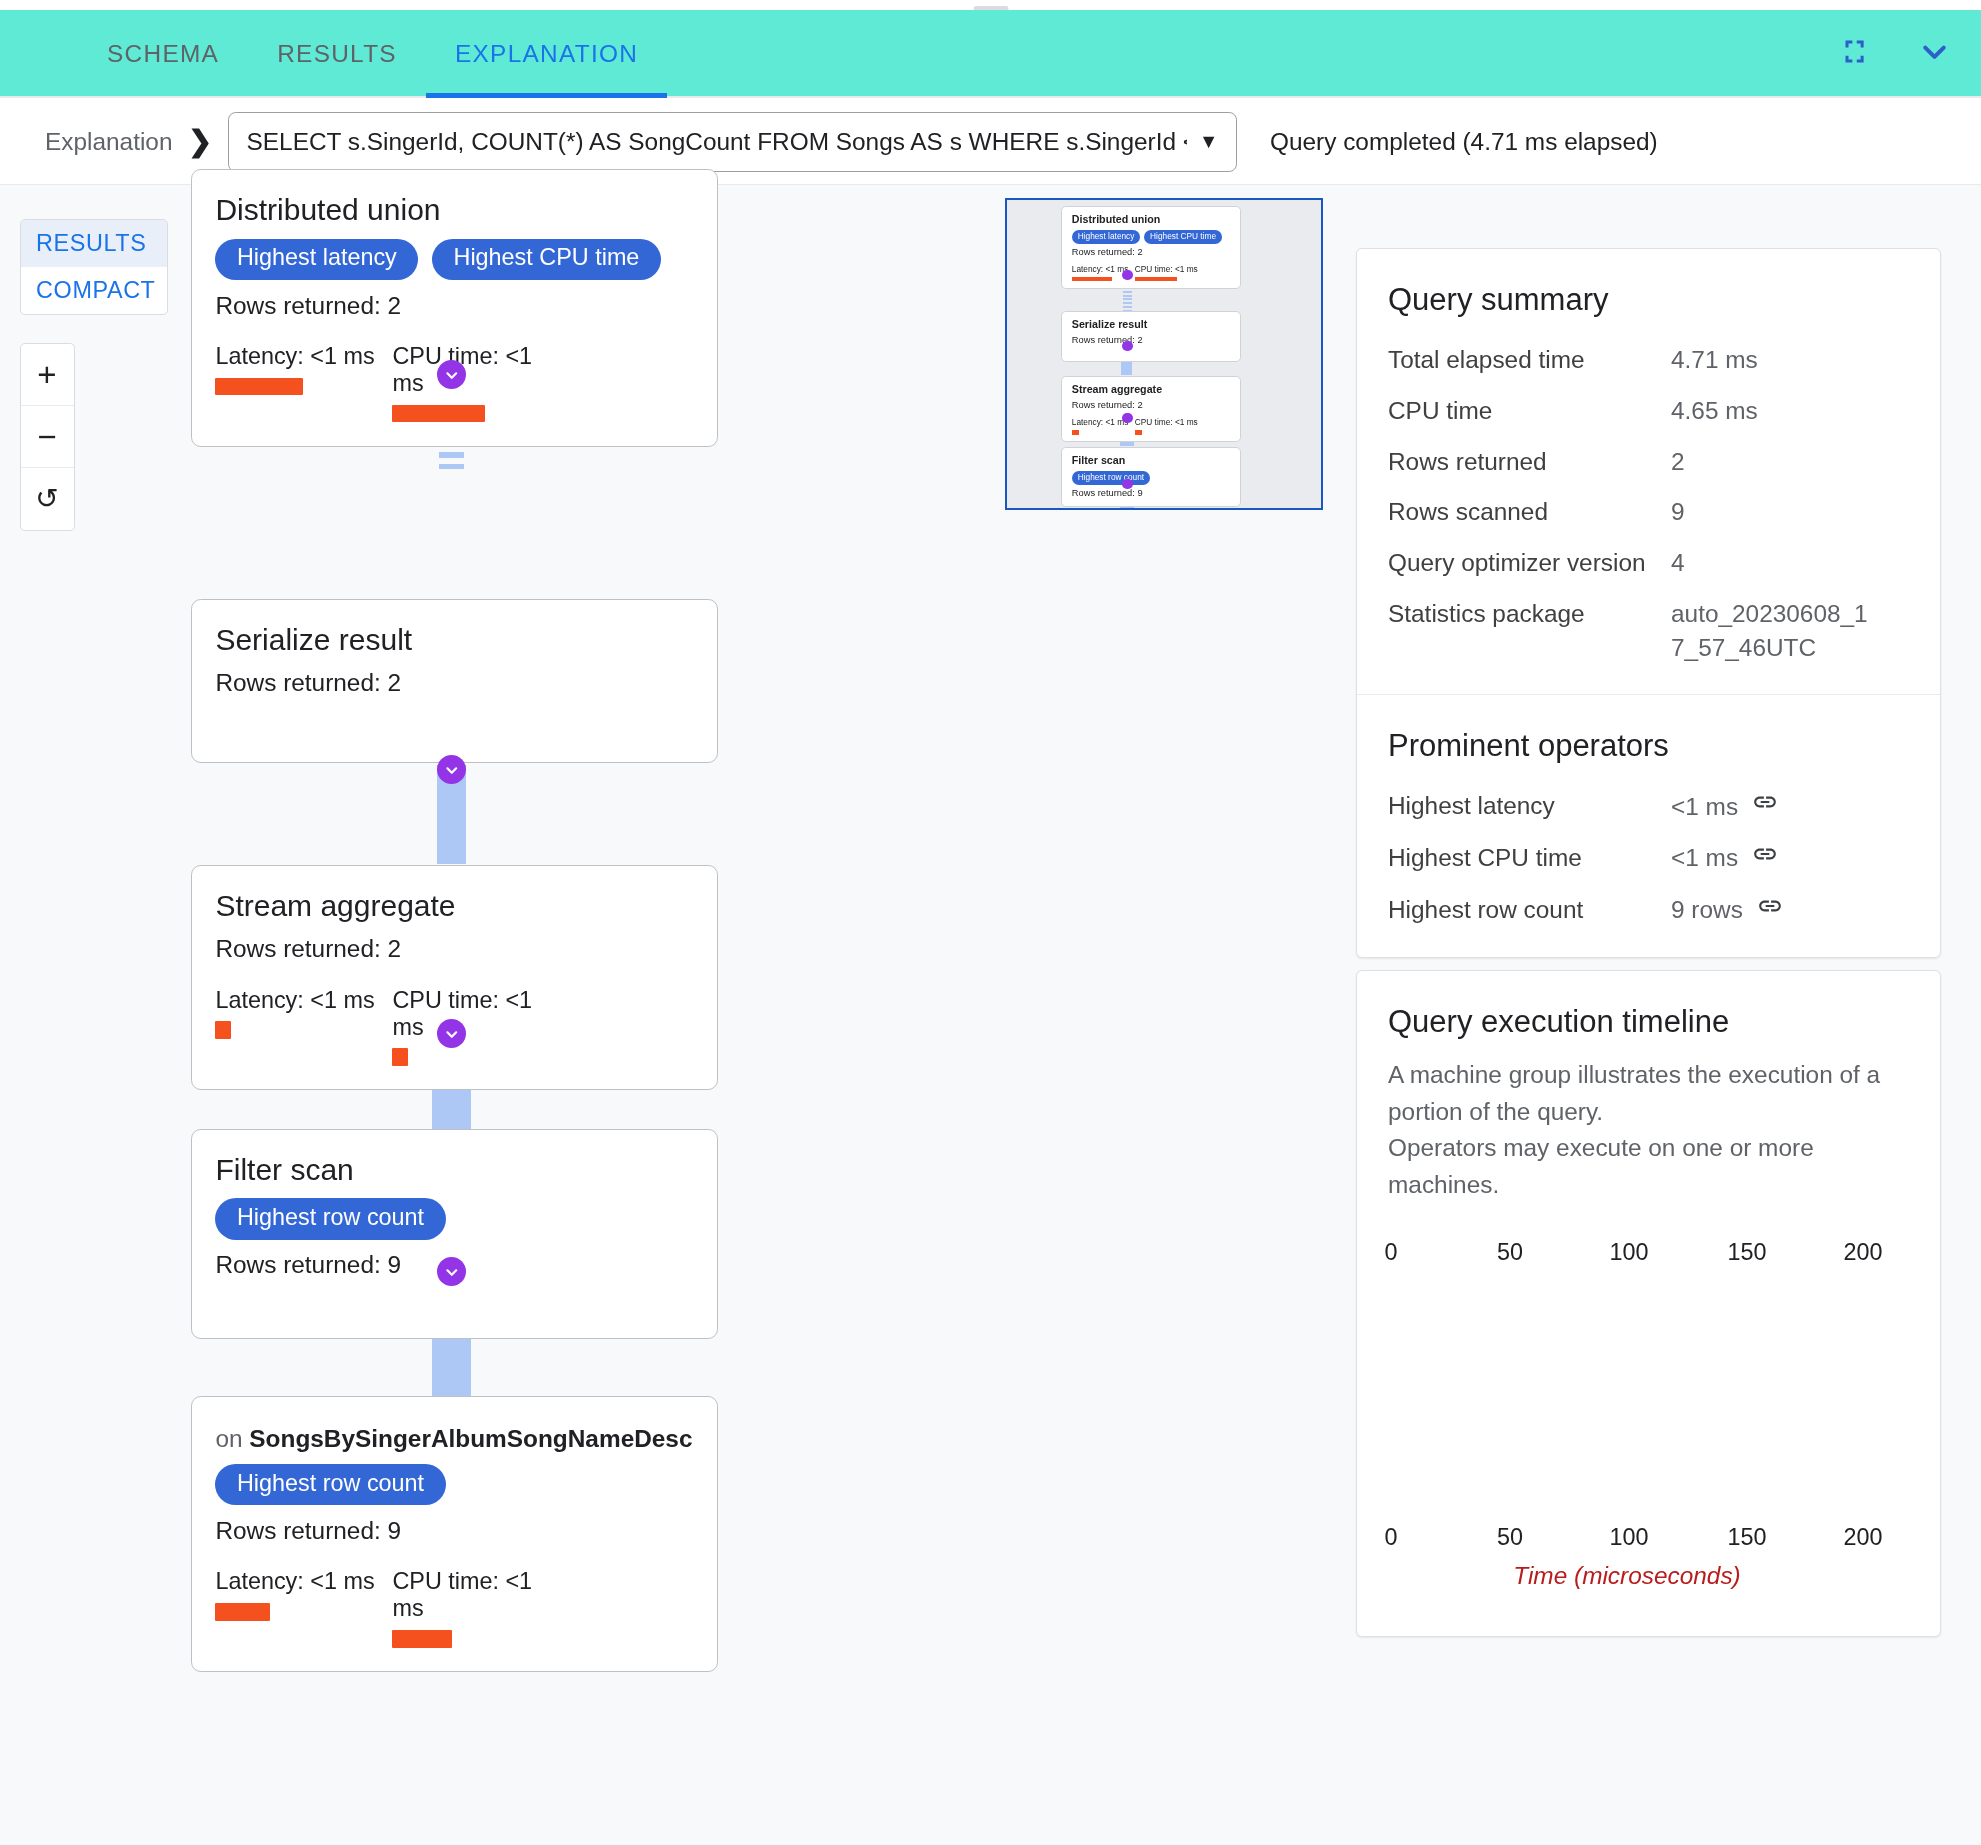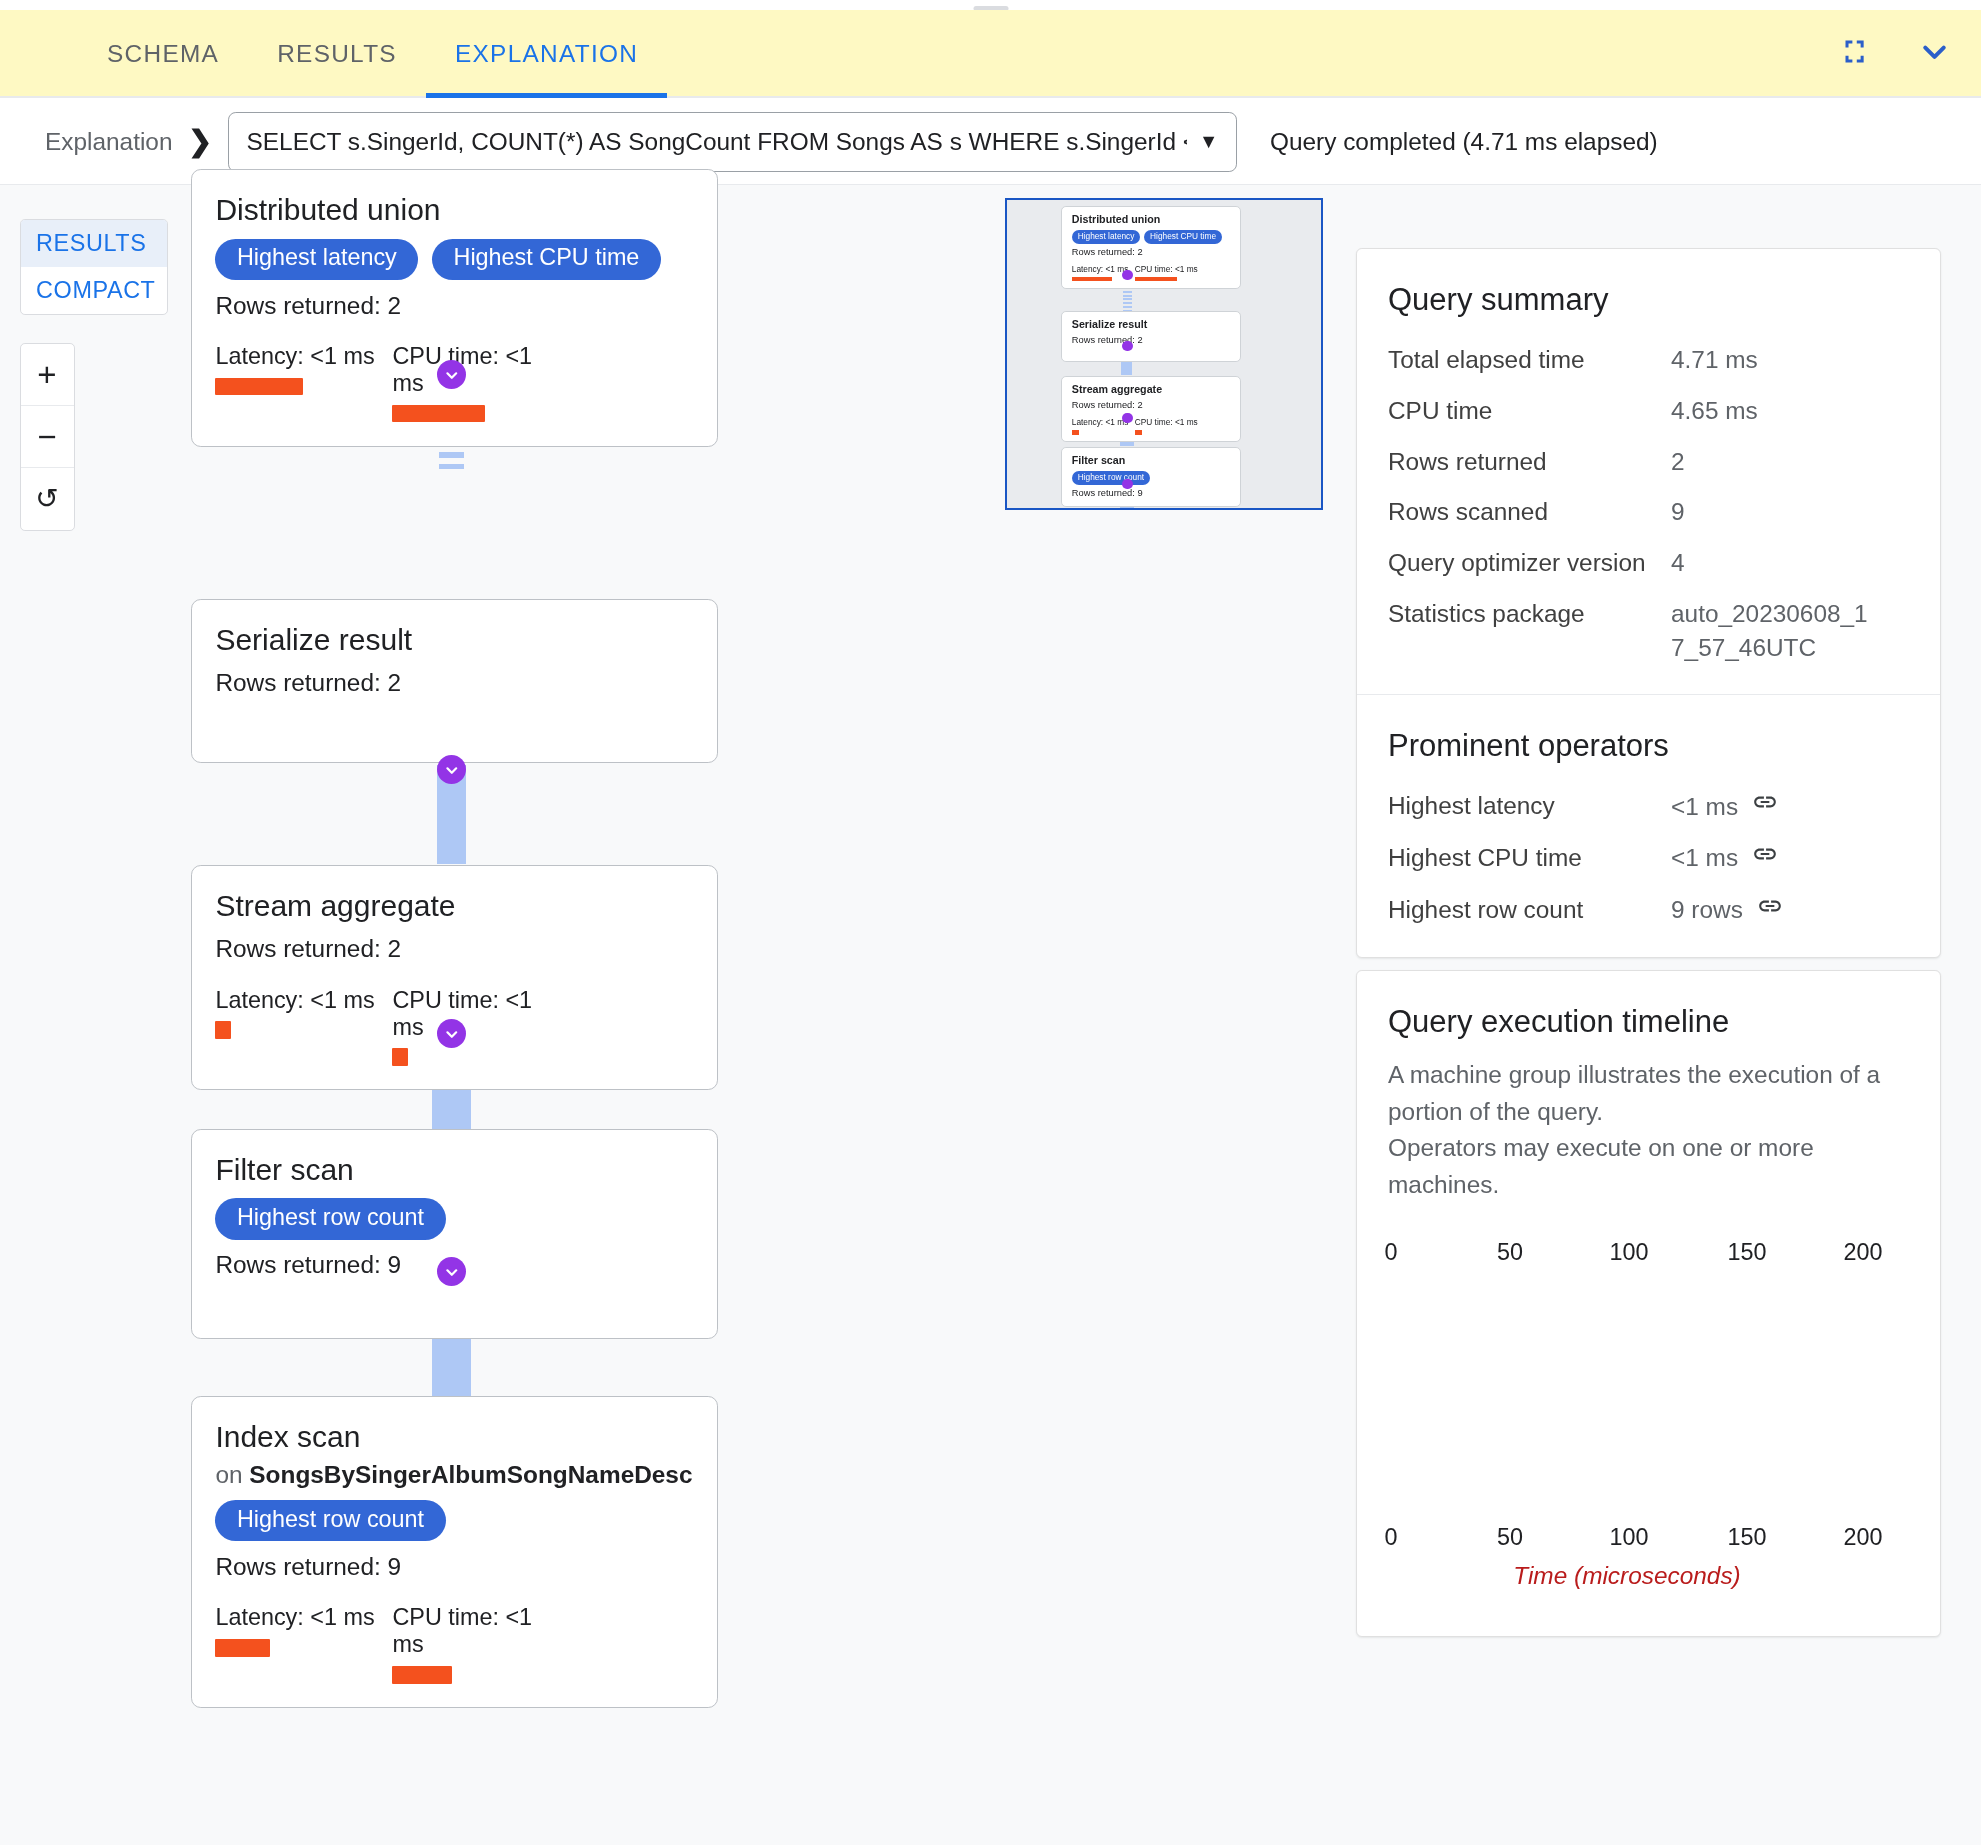--- a/index.html
+++ b/index.html
@@ -19,21 +19,21 @@
     background: #ffffff;
   }
   .drag-handle {
     position: absolute; top: 5.9px; left: 50%; transform: translateX(-50%);
     width: 35px; height: 4.9px; border-radius: 2.9px; background: #dadce0;
   }
 
   
   .tabbar {
     position: absolute; top: 9.8px; left: 0; width: 1982px; height: 88px;
-    background: #fef9c3;
+    background: #5eead4;
     border-bottom: 2px solid #e8eaed;
   }
   .tabs { position: absolute; left: 78px; top: 0; display: flex; height: 88px; }
   .tab {
     display: flex; align-items: center; justify-content: center;
     padding: 0 29px; height: 88px;
     font-size: 24.4px; letter-spacing: 1.3px; font-weight: 500;
     color: #5f6368; cursor: pointer; position: relative;
     white-space: nowrap;
   }
@@ -389,21 +389,20 @@
     <div class="node" style="left:191px; top:944px; width:527px;">
       <div class="node-title">Filter scan</div>
       <div class="chips">
         <span class="chip">Highest row count</span>
       </div>
       <div class="node-rows">Rows returned: 9</div>
       <div style="height:35px;"></div>
     </div>
 
     <div class="node" style="left:191px; top:1211px; width:527px;">
-      <div class="node-title">Index scan</div>
       <div class="node-subtitle"><span>on </span><b>SongsBySingerAlbumSongNameDesc</b></div>
       <div class="chips">
         <span class="chip">Highest row count</span>
       </div>
       <div class="node-rows">Rows returned: 9</div>
       <div class="metrics">
         <div class="metric">
           <div class="metric-label">Latency: &lt;1 ms</div>
           <div class="metric-bar" style="width:55px;"></div>
         </div>

